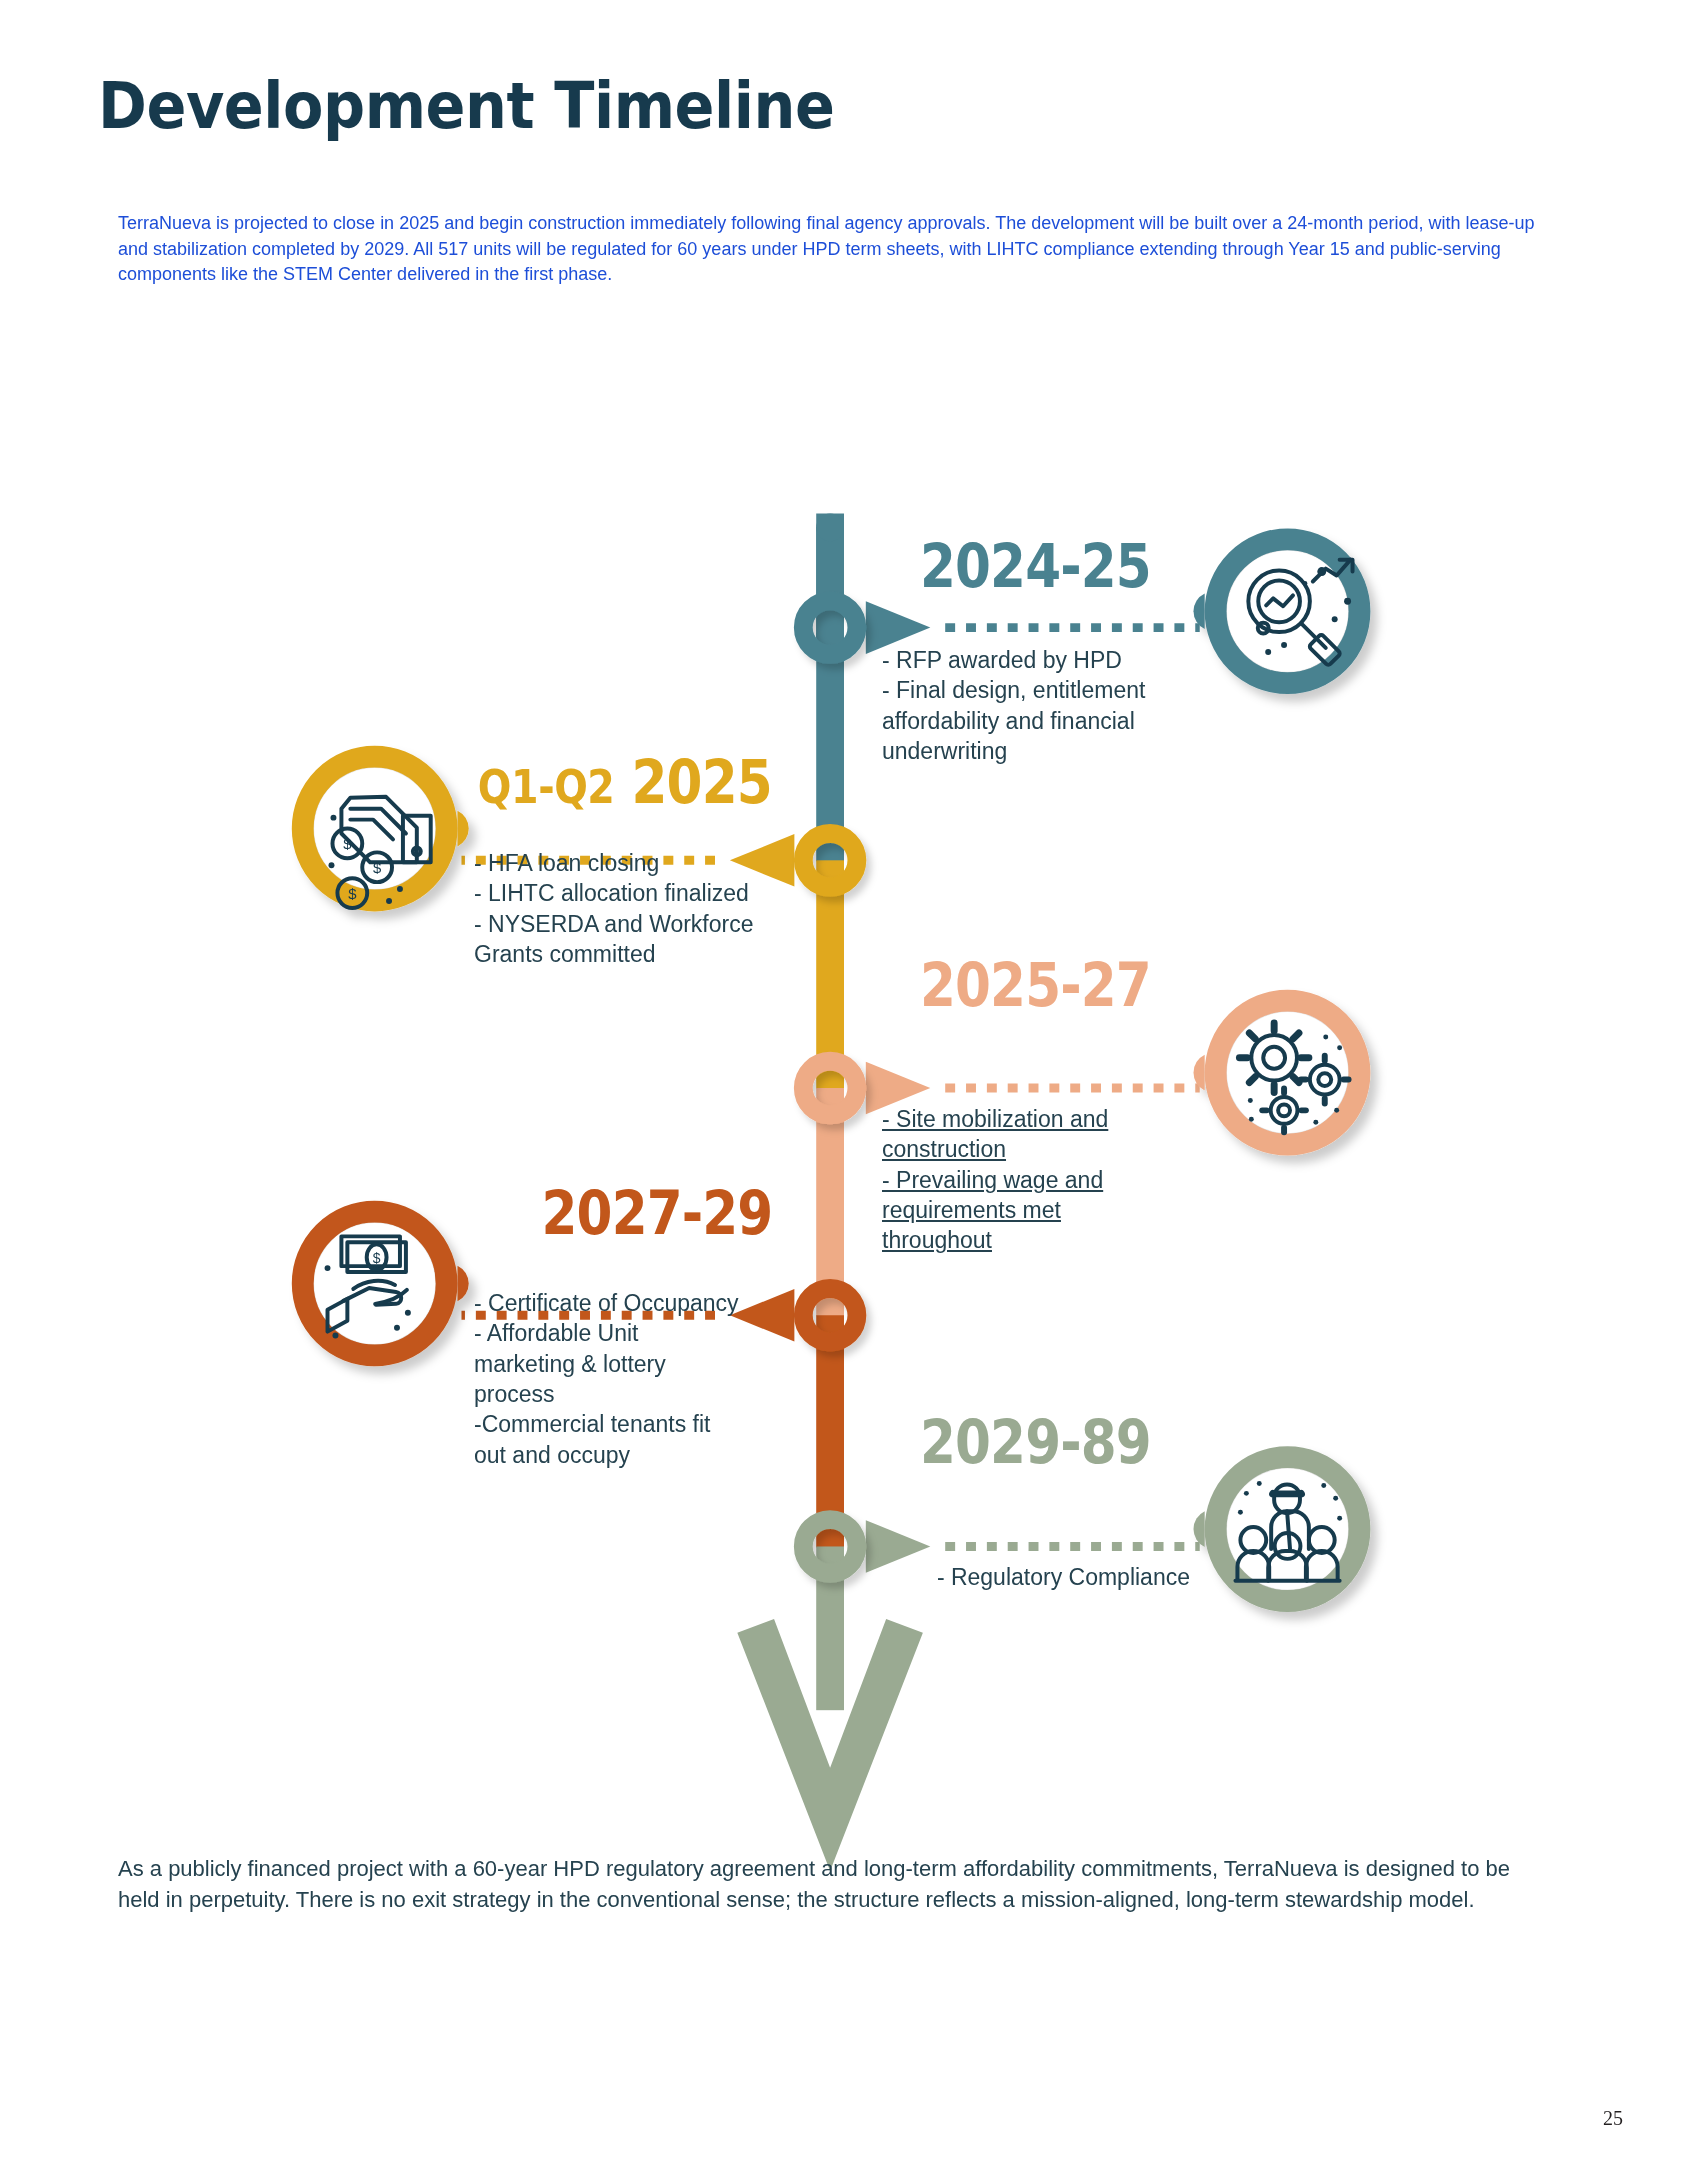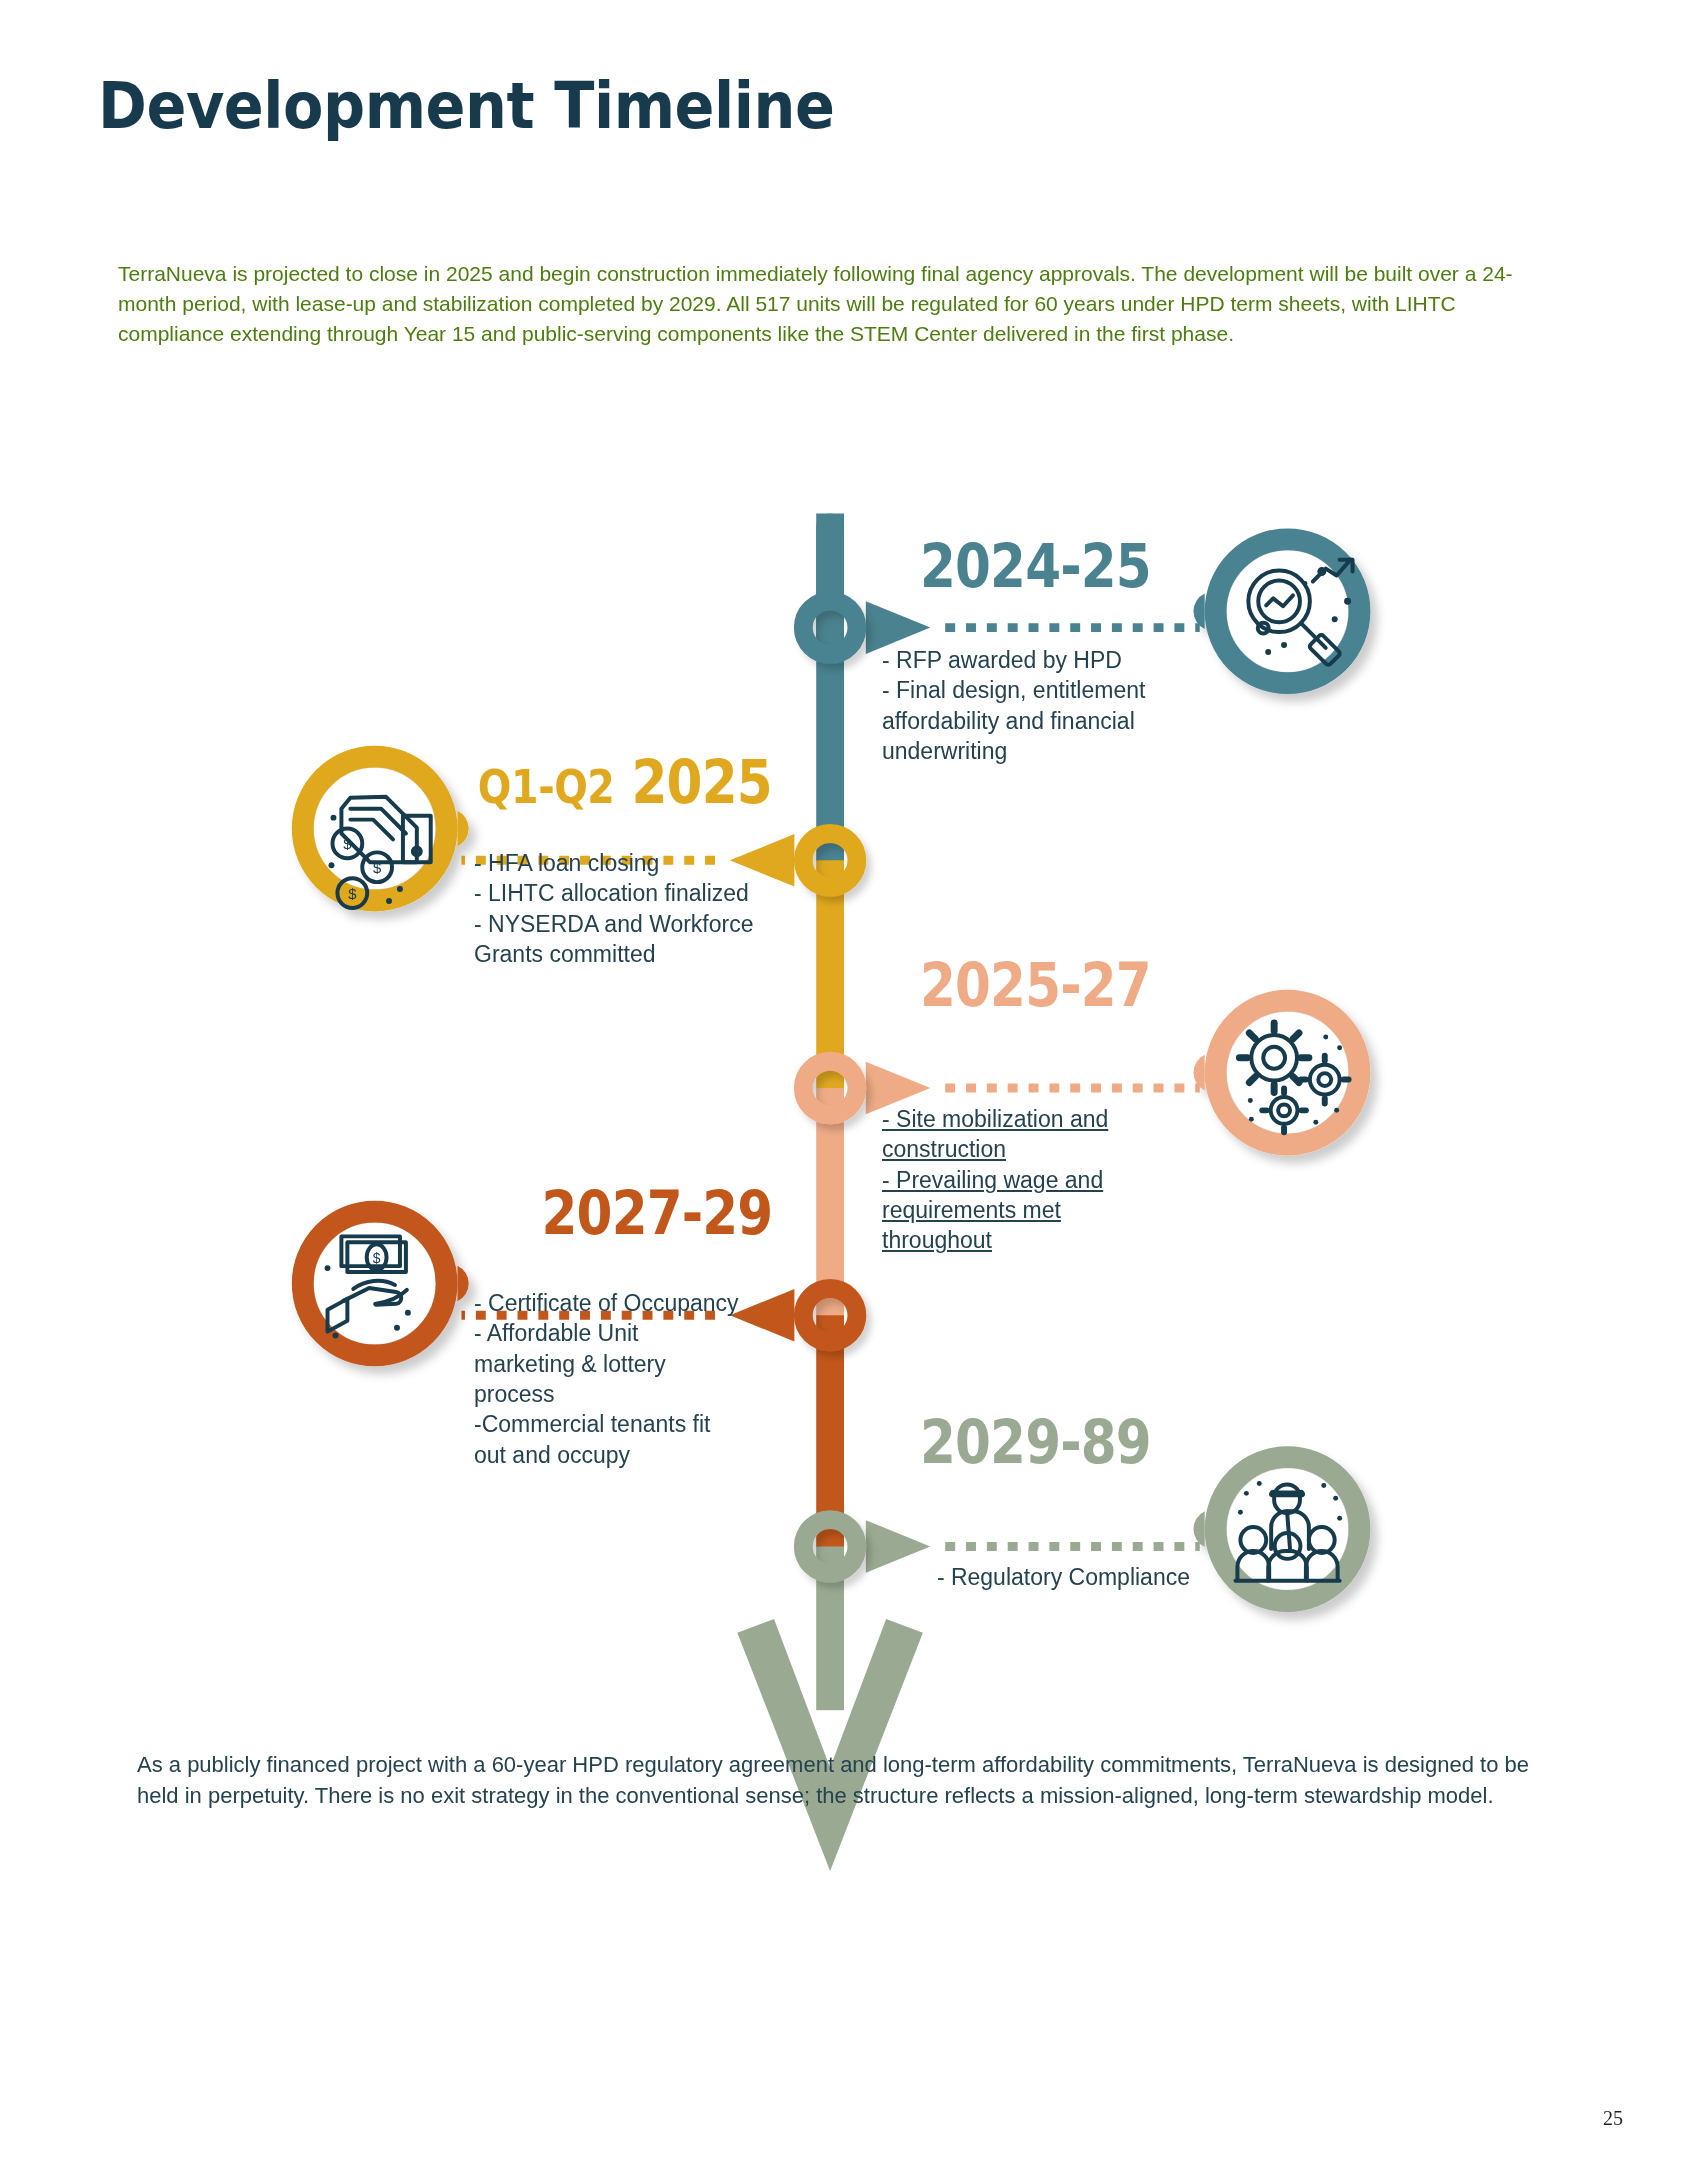--- a/index.html
+++ b/index.html
@@ -29,37 +29,35 @@
     transform: scaleX(0.92);
     transform-origin: left center;
     white-space: nowrap;
   }
 
   #intro-paragraph {
     position: absolute;
     left: 118px;
     top: 211px;
     width: 1429px;
-    font-size: 21px;
+    font-size: 18px;
     line-height: 1.42;
-    color: #4d7c0f;
+    color: #1d4ed8;
     font-family: "Liberation Sans", sans-serif;
-    margin-top: 48px;
   }
 
   #outro-paragraph {
     position: absolute;
     left: 118px;
-    top: 1749px;
+    top: 1853px;
     width: 1434px;
     font-size: 22px;
     line-height: 1.42;
     color: #25424f;
     font-family: "Liberation Sans", sans-serif;
-    margin-left: 19px;
   }
 
   #page-number {
     position: absolute;
     right: 64px;
     top: 2095px;
     font-size: 20px;
     color: #231f20;
     font-family: "Liberation Serif", serif;
     margin-top: 12px;

